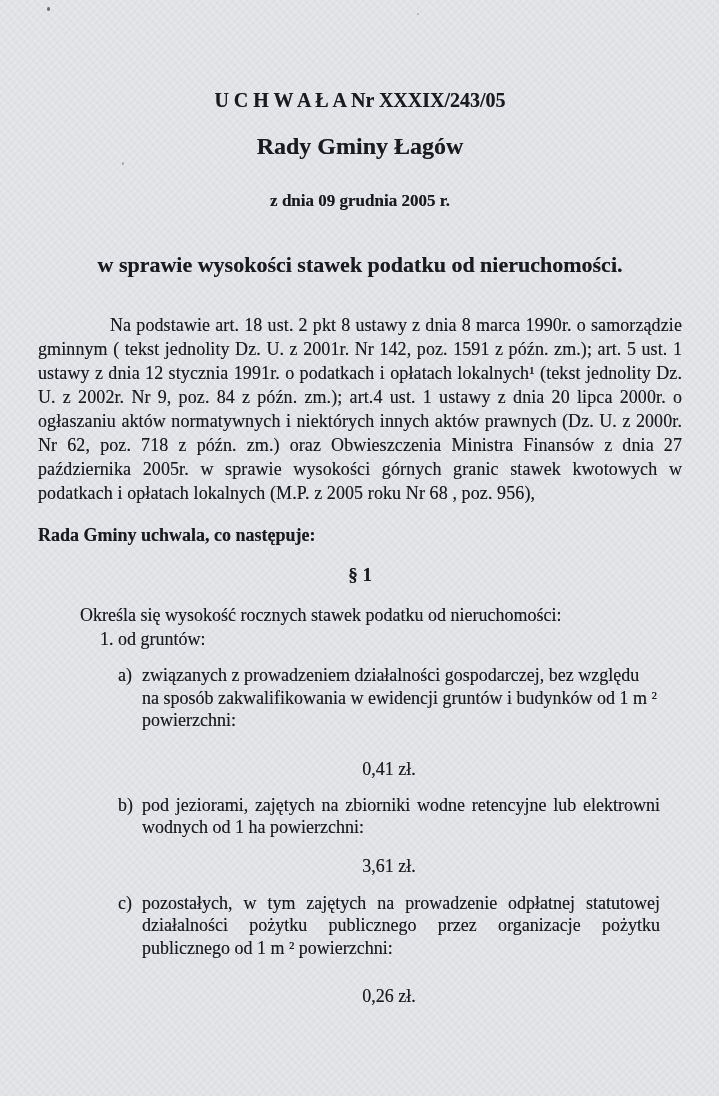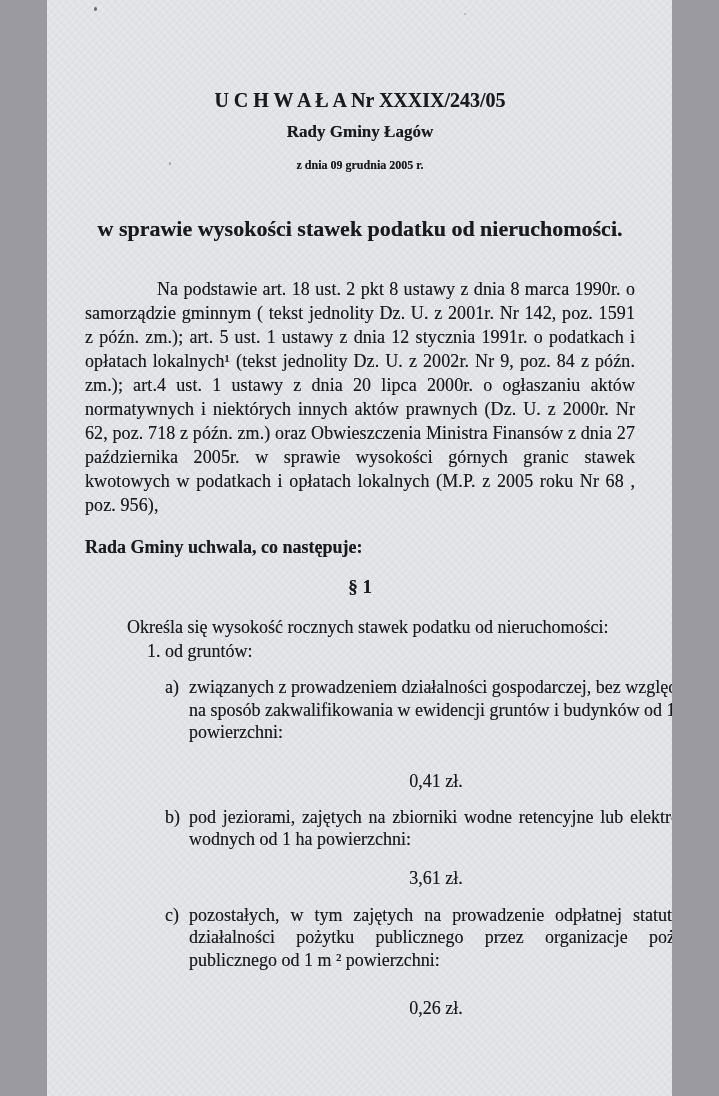--- a/index.html
+++ b/index.html
@@ -1,37 +1,37 @@
 <!DOCTYPE html>
 <html><head>
 <meta charset="utf-8">
 <style>
   html, body { margin: 0; padding: 0; background: #9a9aa0; }
   .page {
     position: relative;
-    width: 625px;
+    width: 719px;
     height: 1096px;
     margin: 0 auto;
     background:
       repeating-linear-gradient(47deg, rgba(255,255,255,0.045) 0 3px, rgba(0,0,0,0.012) 3px 6px),
       repeating-linear-gradient(133deg, rgba(120,130,150,0.035) 0 2px, rgba(255,255,255,0.02) 2px 5px),
       var(--paper, #e3e5e8);
     color: var(--ink, #1a1920);
     font-family: "Liberation Serif", "DejaVu Serif", serif;
     font-size: 18px;
     overflow: hidden;
   }
   .content { padding: 64px 37px 0 38px; }
   .center { text-align: center; }
   .bold { font-weight: bold; }
   .scan-ink { text-shadow: 0 0 0.6px rgba(25,24,35,0.55); }
 
   .doc-title   { font-size: 20px; line-height: 24px; margin-top: 24px; }
-  .doc-issuer  { font-size: 17px; line-height: 24px; margin-top: 8px; }
-  .doc-date    { font-size: 12px; line-height: 24px; margin-top: 9px; }
+  .doc-issuer  { font-size: 24px; line-height: 24px; margin-top: 22px; }
+  .doc-date    { font-size: 17px; line-height: 24px; margin-top: 31px; }
   .doc-subject { font-size: 22px; line-height: 24px; margin-top: 40px; }
 
   .legal-basis {
     margin-top: 36px;
     line-height: 24px;
     text-align: justify;
     text-indent: 72px;
     letter-spacing: 0.1px;
   }
 

